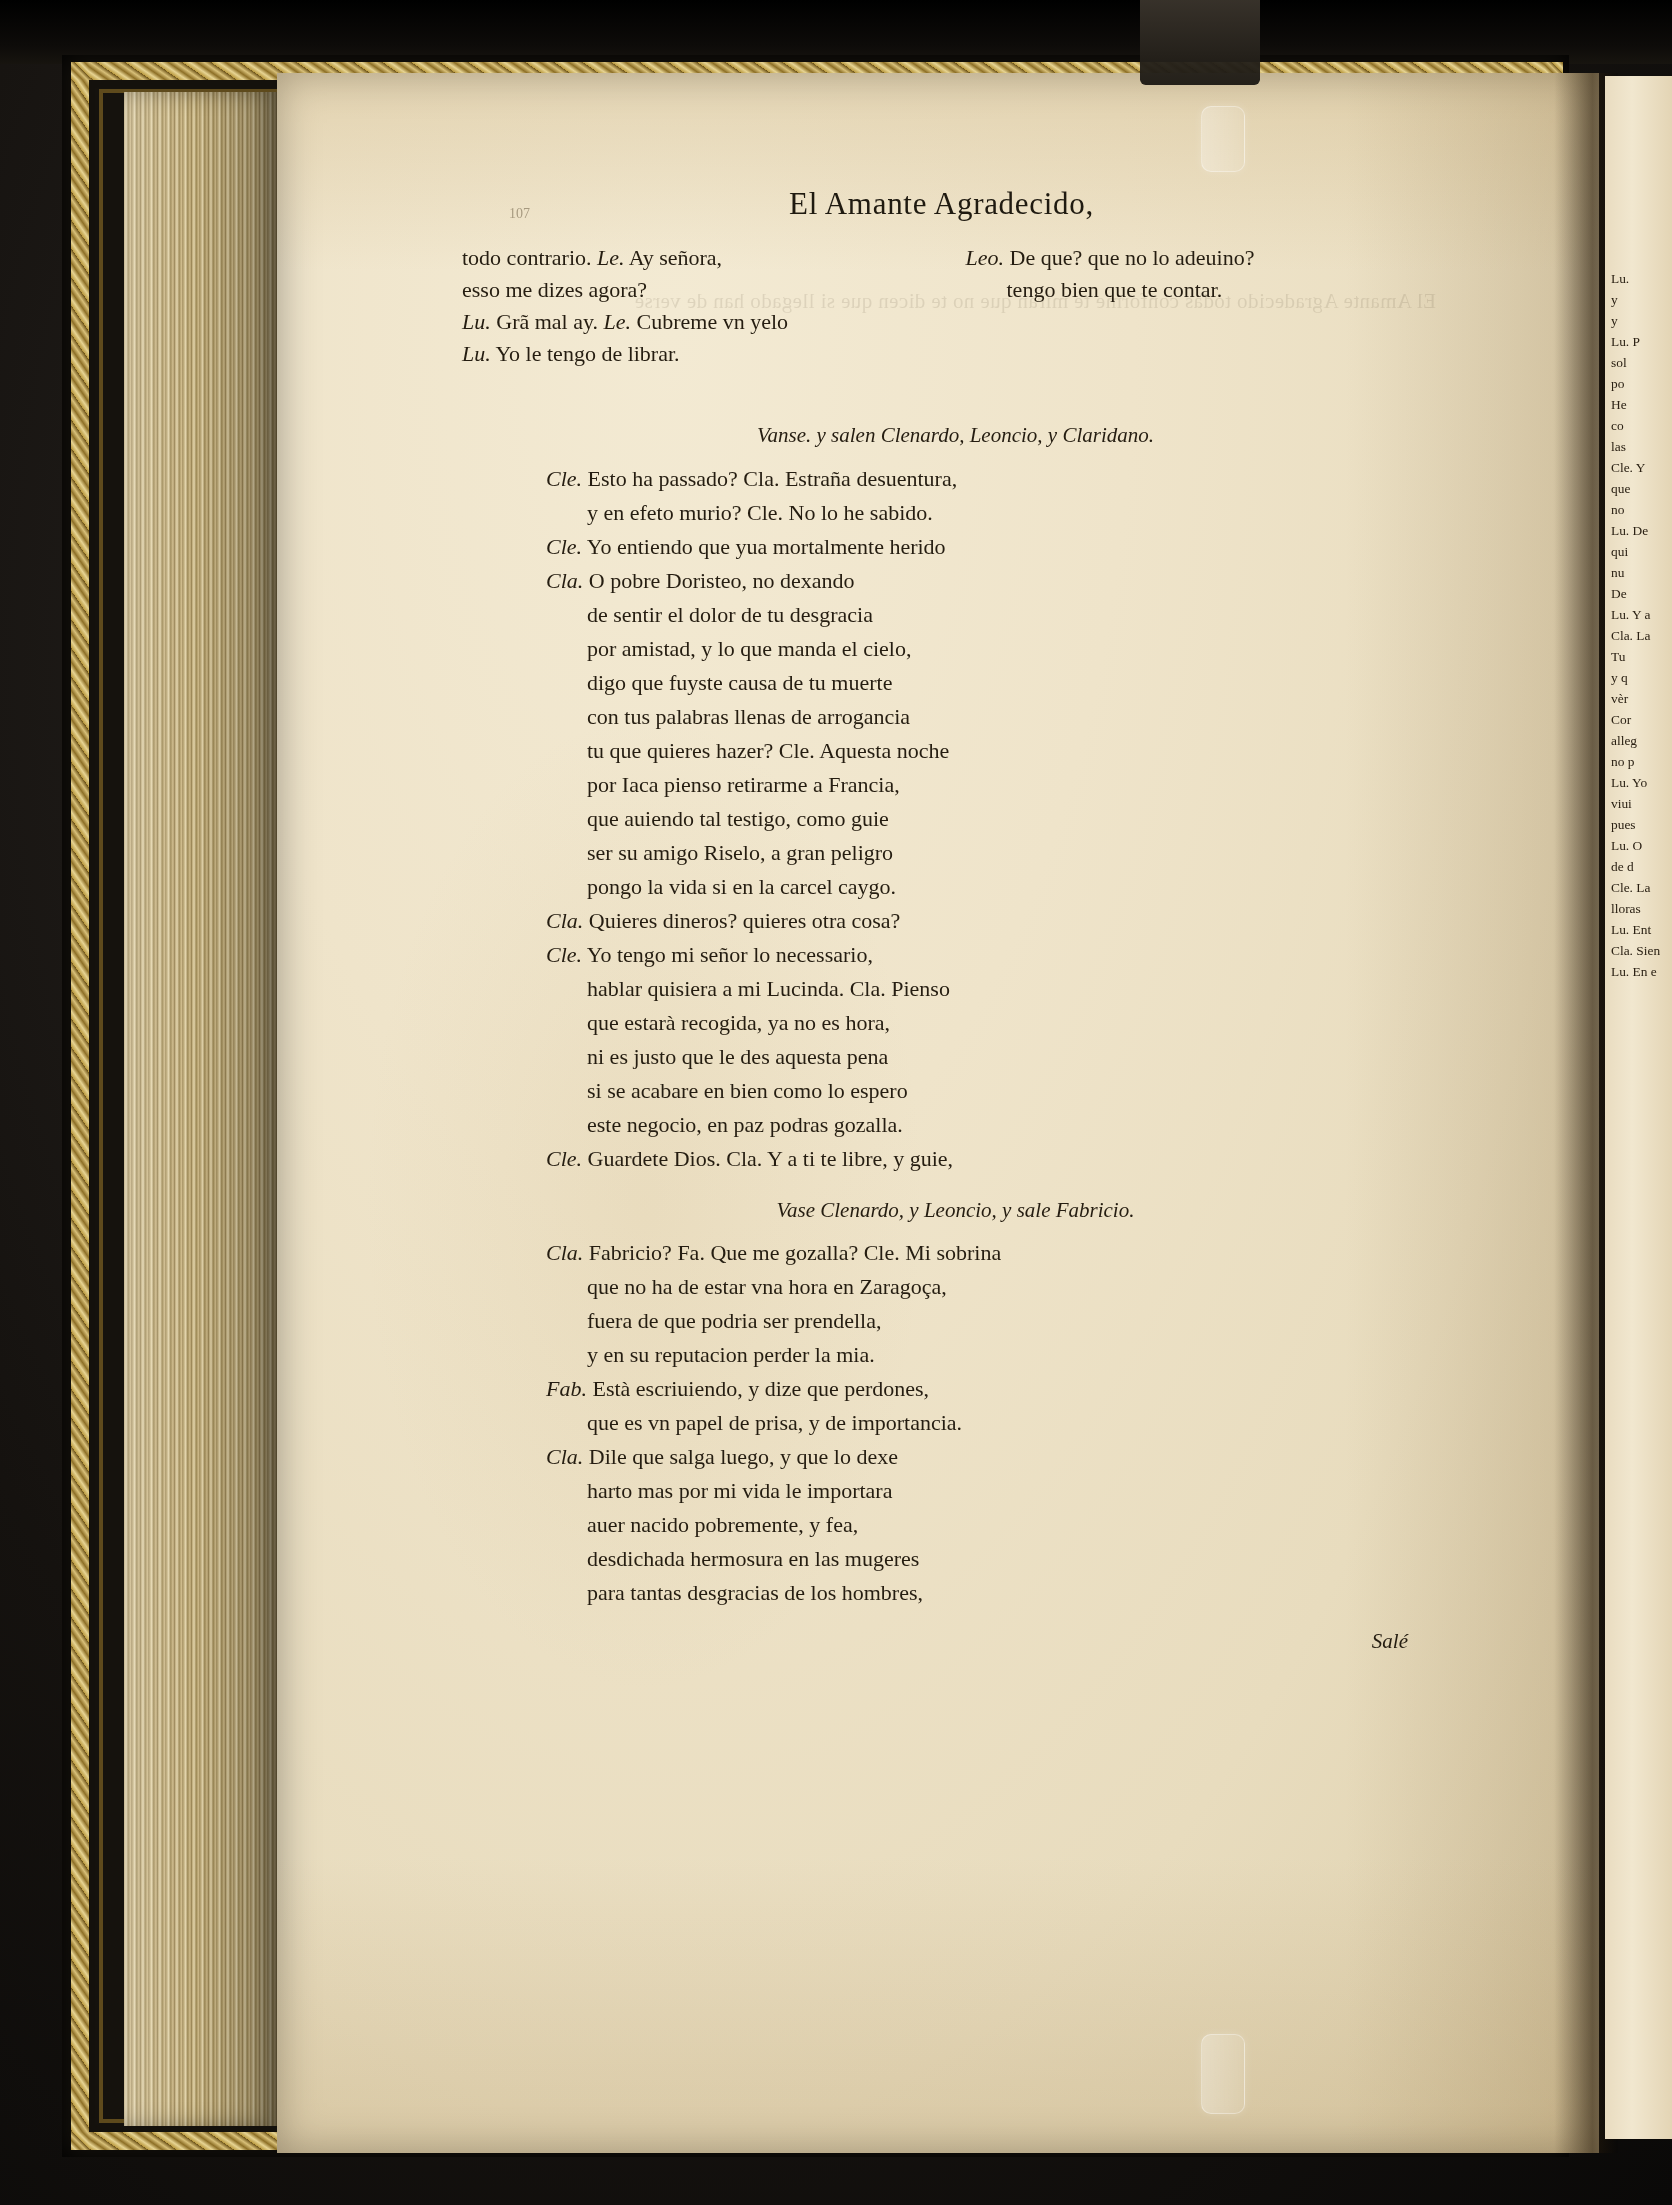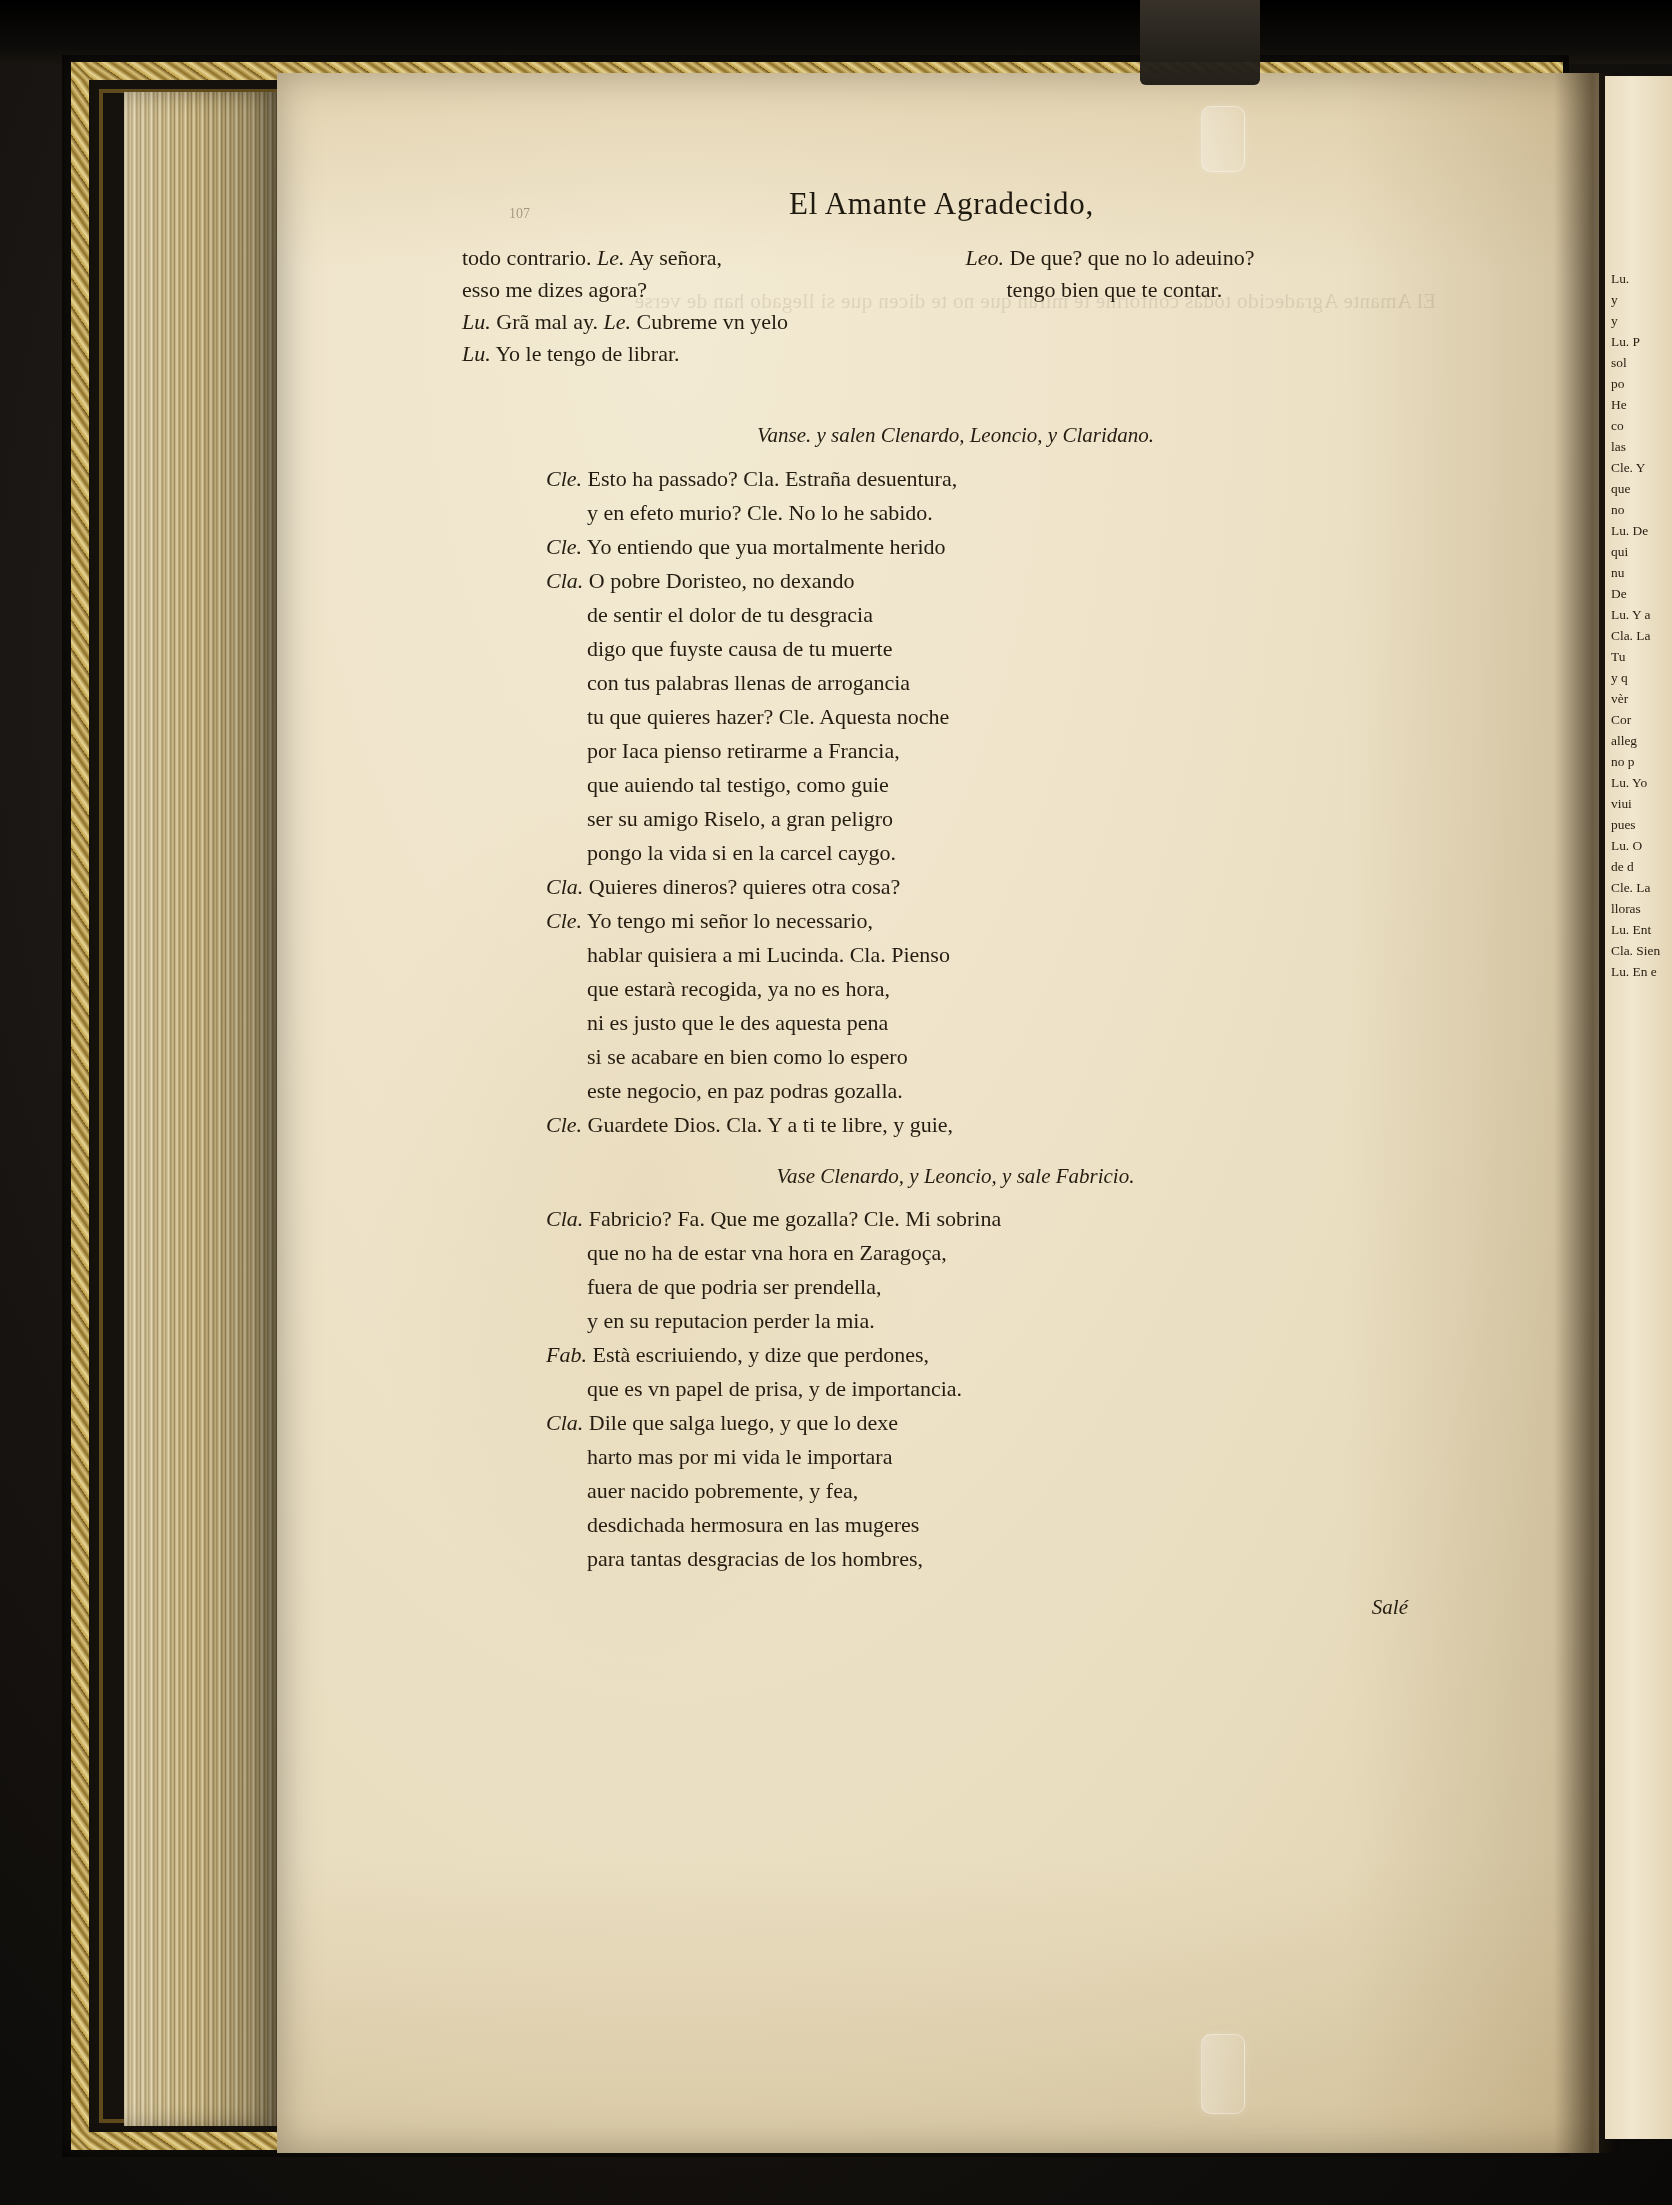--- a/index.html
+++ b/index.html
@@ -315,20 +315,21 @@
         <div class="ln">
           <span class="sp">Cle.</span>
           <span>Yo entiendo que yua mortalmente herido</span>
         </div>
 
         <div class="ln">
           <span class="sp">Cla.</span>
           <span>O pobre Doristeo, no dexando</span>
         </div>
         <div class="ln ind"><span>de sentir el dolor de tu desgracia</span></div>
+        <div class="ln ind"><span>por amistad, y lo que manda el cielo,</span></div>
         <div class="ln ind"><span>digo que fuyste causa de tu muerte</span></div>
         <div class="ln ind"><span>con tus palabras llenas de arrogancia</span></div>
         <div class="ln ind"><span>tu que quieres hazer? Cle. Aquesta noche</span></div>
         <div class="ln ind"><span>por Iaca pienso retirarme a Francia,</span></div>
         <div class="ln ind"><span>que auiendo tal testigo, como guie</span></div>
         <div class="ln ind"><span>ser su amigo Riselo, a gran peligro</span></div>
         <div class="ln ind"><span>pongo la vida si en la carcel caygo.</span></div>
 
         <div class="ln">
           <span class="sp">Cla.</span>

